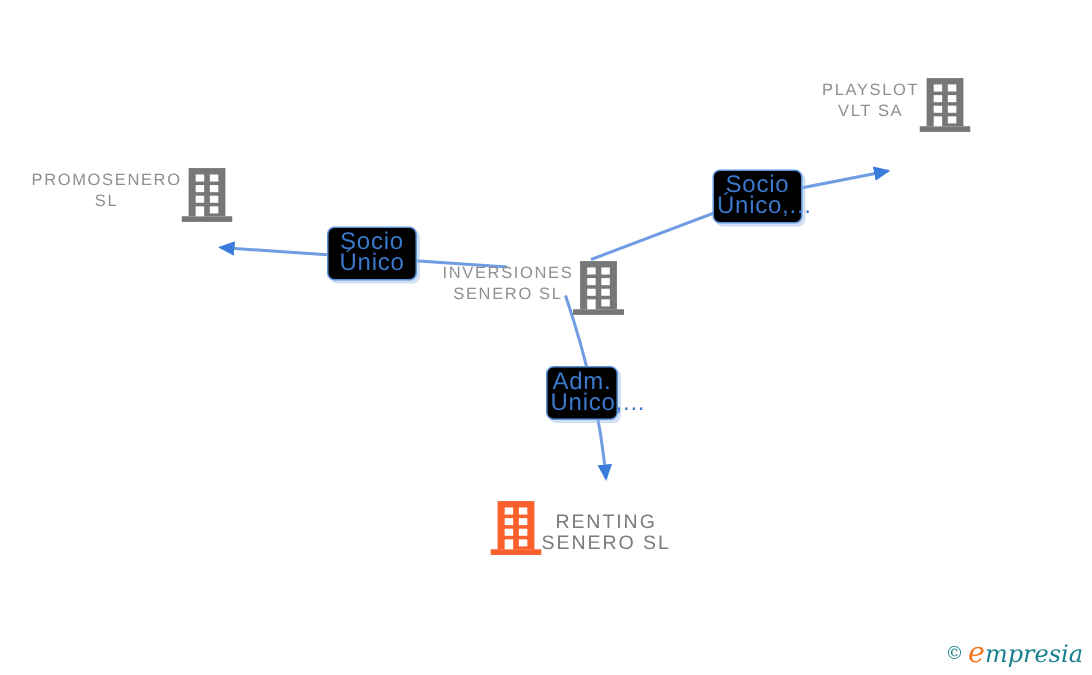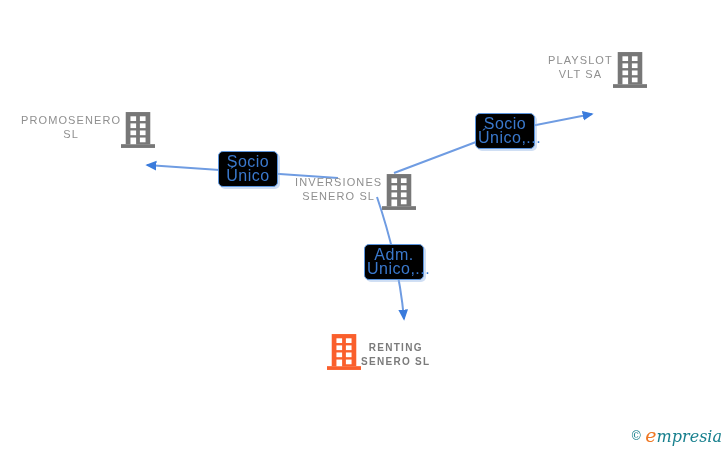--- a/index.html
+++ b/index.html
@@ -7,32 +7,32 @@
     position:relative; width:728px; height:450px; background:#ffffff;
     font-family:"Liberation Sans", sans-serif; overflow:hidden;
   }
   .lines { position:absolute; left:0; top:0; z-index:1; }
   .edge { fill:none; stroke:#6f9ce2; stroke-width:2; marker-end:url(#arrowhead); }
 
   .node { position:absolute; z-index:2; width:160px; display:flex; flex-direction:row; align-items:center; cursor:pointer; }
   .node-label { font-size:11px; letter-spacing:1.1px; color:#8f8f8f; line-height:14px; text-align:center; white-space:nowrap; }
   .node .icon { margin-top:7px; color:#777777; line-height:0; }
   .node.orange .icon { margin-top:0; margin-bottom:5px; color:#fa5f2c; }
-  .node.orange .node-label { font-weight:bold; color:#7b7b7b; font-size:10px; letter-spacing:1.3px; }
+  .node.orange .node-label { font-weight:normal; color:#7b7b7b; font-size:13px; letter-spacing:1.3px; }
 
   .edge-label {
     position:absolute; z-index:3; background:#000000;
     border:1.5px solid #5b94dd; border-radius:5px;
     color:#3a78cc; font-size:16px; line-height:14px; letter-spacing:0.5px;
     text-align:center; padding:3px 2px; box-sizing:border-box;
     box-shadow:2px 2px 0 rgba(150,185,230,0.45); cursor:pointer;
   }
   .edge-label.w1 { left:218px; top:151px; width:60px; }
   .edge-label.w2 { left:475px; top:113px; width:60px; }
-  .edge-label.w3 { left:364px; top:244px; width:60px; }
+  .edge-label.w3 { left:364px; top:244px; width:48px; }
 
   .node.promosenero { left:21px;  top:104px; }
   .node.inversiones { left:295px; top:122px;margin-top:44px; }
   .node.playslot    { left:548px; top:44px; }
   .node.renting     { left:327px; top:333px; }
 
   .watermark {
     position:absolute; right:6px; bottom:4px; z-index:2;
     font-family:"DejaVu Serif", serif; font-style:italic;
     font-size:16px; color:#18808e; white-space:nowrap;margin-top:44px;

